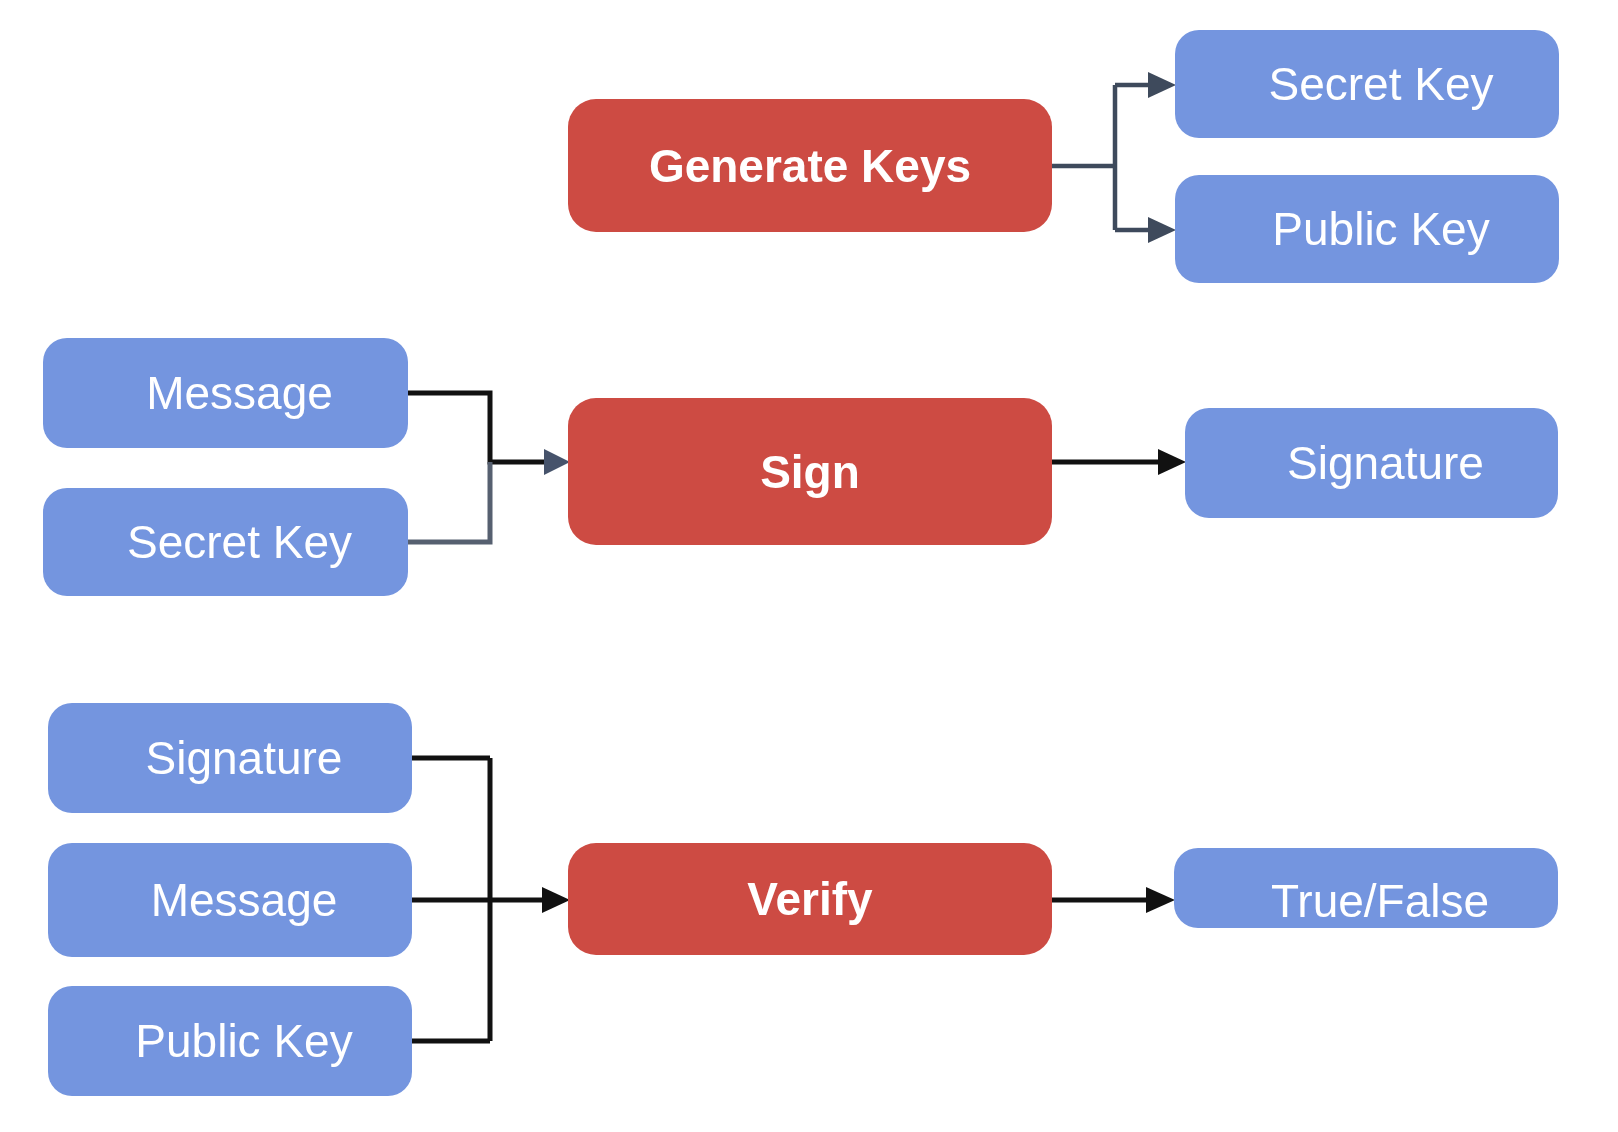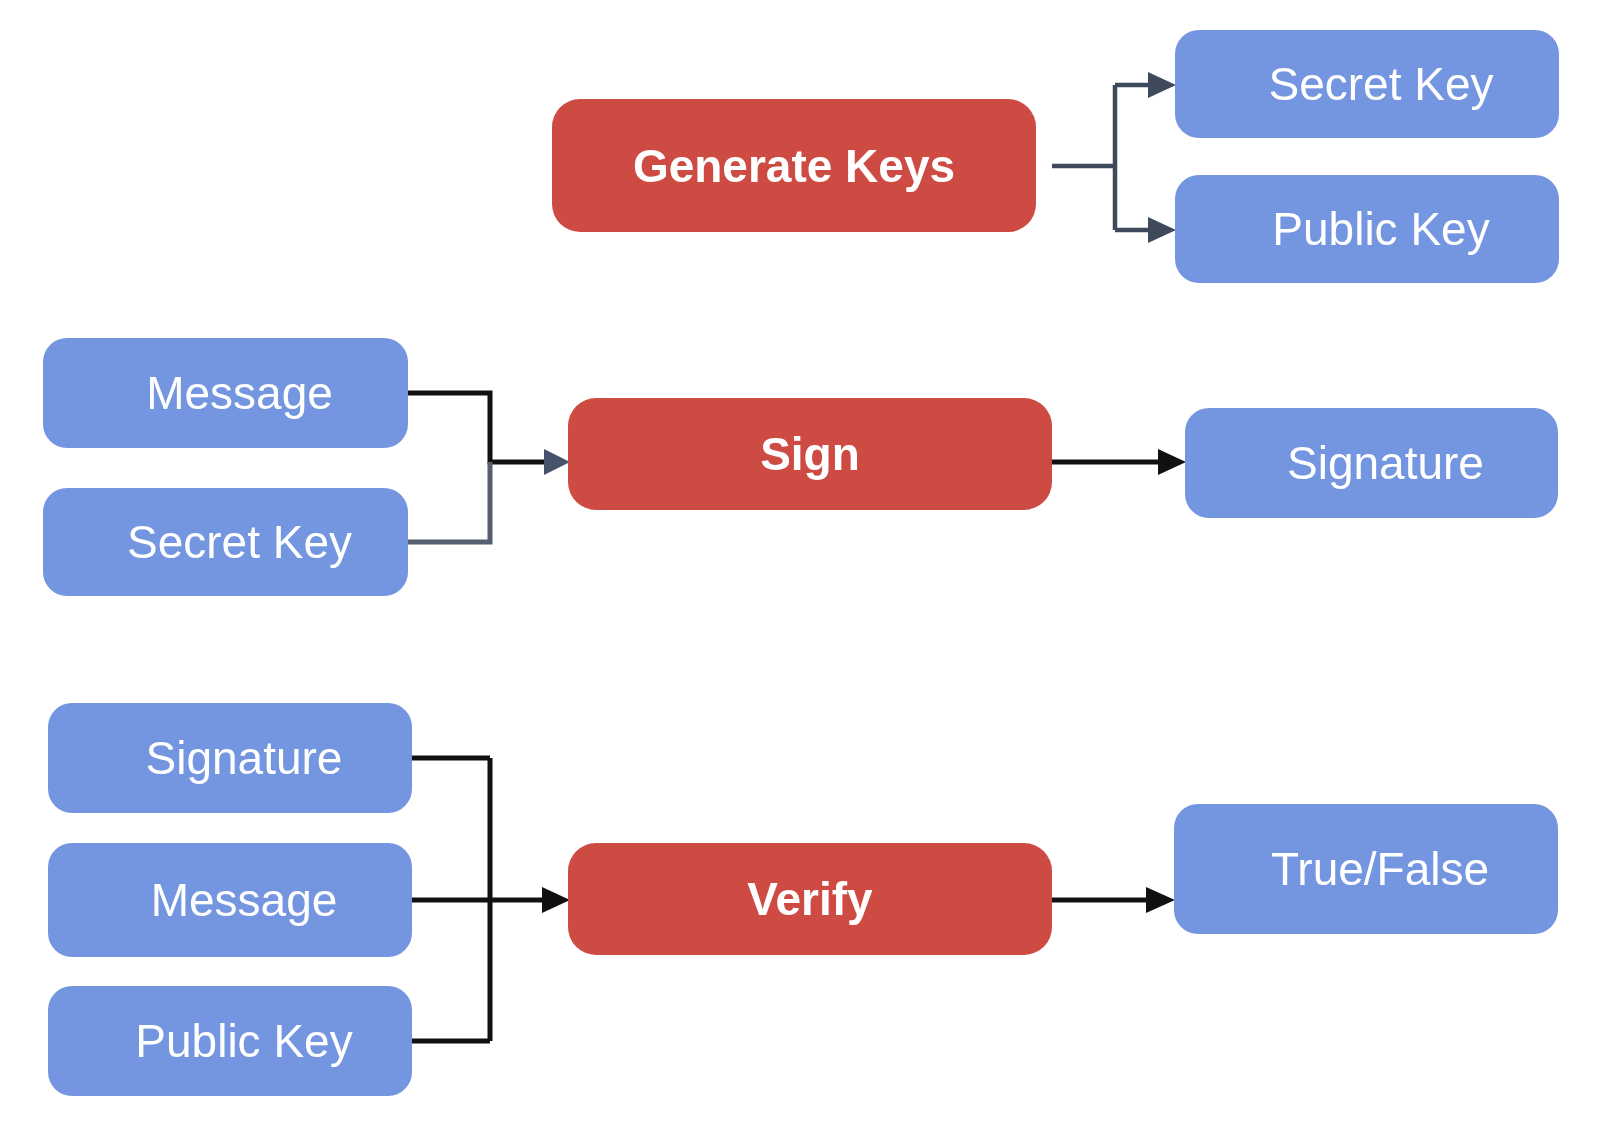--- a/index.html
+++ b/index.html
@@ -34,32 +34,32 @@
     font-size:46px;
     border-radius:28px;
   }
   .data{
     background:var(--data-box);
     font-weight:400;
     font-size:46px;
     border-radius:24px;
     padding-left:28px;
   }
-  .n-genkeys      {left:552px;  top:99px;  width:484px; height:133px;}
+  .n-genkeys      {left:568px;  top:99px;  width:484px; height:133px;}
   .n-secret-top   {left:1175px; top:30px;  width:384px; height:108px;}
   .n-public-top   {left:1175px; top:175px; width:384px; height:108px;}
   .n-message-mid  {left:43px;   top:338px; width:365px; height:110px;}
   .n-secret-mid   {left:43px;   top:488px; width:365px; height:108px;}
-  .n-sign         {left:568px;  top:398px; width:484px; height:112px;}
+  .n-sign         {left:568px;  top:398px; width:484px; height:147px;}
   .n-signature-mid{left:1185px; top:408px; width:373px; height:110px;}
   .n-signature-bot{left:48px;   top:703px; width:364px; height:110px;}
   .n-message-bot  {left:48px;   top:843px; width:364px; height:114px;}
   .n-public-bot   {left:48px;   top:986px; width:364px; height:110px;}
   .n-verify       {left:568px;  top:843px; width:484px; height:112px;}
-  .n-truefalse    {left:1174px; top:804px; width:384px; height:130px;}
+  .n-truefalse    {left:1174px; top:848px; width:384px; height:80px;align-items:flex-end;}
 
   .line-slate{stroke:var(--connector-slate);stroke-width:4.5;fill:none;}
   .line-black{stroke:var(--connector-black);stroke-width:5;fill:none;}
   .line-gray {stroke:var(--connector-gray); stroke-width:5;fill:none;}
   .head-slate{fill:var(--connector-slate);stroke:none;}
   .head-darkslate{fill:var(--arrowhead-slate);stroke:none;}
   .head-black{fill:var(--connector-black);stroke:none;}
 </style>
 </head>
 <body>

